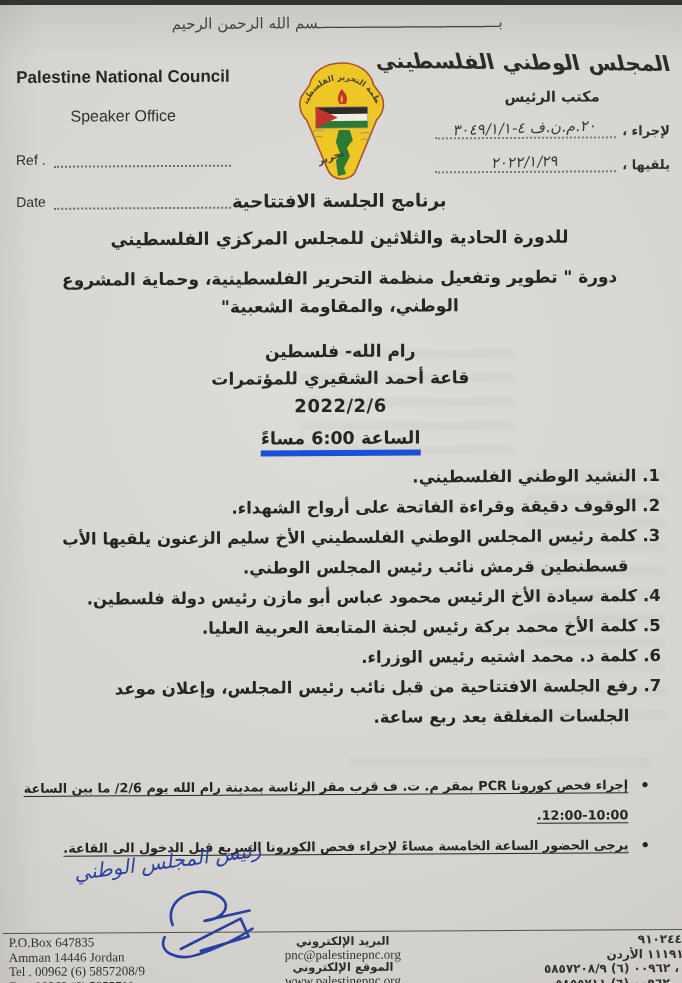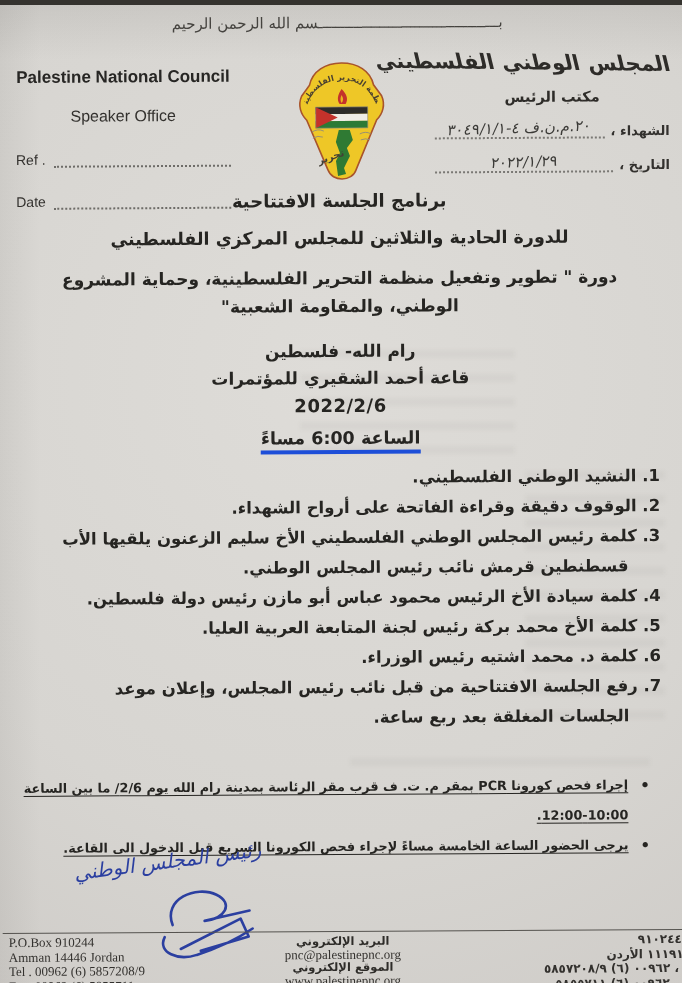--- a/index.html
+++ b/index.html
@@ -48,21 +48,21 @@
   .hand{display:inline-block;font-weight:400;font-size:15px;color:#3b3a37;transform:skewX(-10deg) rotate(-1.5deg);}
 
   
   .doc{position:absolute;left:0;right:0;direction:rtl;text-align:center;color:#262522;}
   .t1{top:190px;font-size:18px;font-weight:700;}
   .t2{top:228px;font-size:17.5px;font-weight:700;}
   .t3{top:264px;font-size:17px;font-weight:700;line-height:28px;padding:0 38px;}
   .place{top:338px;font-size:17px;font-weight:700;line-height:27px;}
   .date-line{font-size:18px;font-weight:700;letter-spacing:.5px;}
   .time{top:428px;font-size:17.5px;font-weight:700;}
-  .time span{border-bottom:4px solid #1d4ed8;padding-bottom:2px;}
+  .time span{border-bottom:6px solid #1d4ed8;padding-bottom:2px;}
 
   .agenda{position:absolute;top:463px;right:22px;left:48px;direction:rtl;text-align:right;}
   .agenda .item{font-size:16.5px;font-weight:700;line-height:30px;padding-right:32px;text-indent:-32px;color:#262522;}
   .agenda .num{display:inline;}
 
   .notes{position:absolute;top:772px;right:34px;left:16px;direction:rtl;}
   .note{display:flex;gap:12px;align-items:flex-start;font-size:12.8px;font-weight:700;line-height:30px;color:#262522;}
   .note .bullet{font-size:15px;line-height:30px;}
   .note .ntext{text-decoration:underline;text-underline-offset:3px;}
 
@@ -135,25 +135,25 @@
 
     <path d="M36 74 q6 -4 12 -1 M37 80 q5 -3 10 -1" stroke="#8f8a7c" stroke-width=".9" fill="none"></path>
     <path d="M84 76 q6 -3 11 0 M85 82 q5 -2 9 0" stroke="#8f8a7c" stroke-width=".9" fill="none"></path>
     <text x="43" y="106" font-size="10" font-weight="700" fill="#433f36" transform="rotate(-18 43 106)">تحرير</text>
   </svg>
 
   <div class="hdr-right">
     <div class="org-ar">المجلس الوطني الفلسطيني</div>
     <div class="office-ar">مكتب الرئيس</div>
     <div class="field-line">
-      <span>الشهداء ،</span>
+      <span>لإجراء ،</span>
       <span class="val"><span class="hand">٢٠.م.ن.ف ٤-٣٠٤٩/١/١</span></span>
     </div>
     <div class="field-line">
-      <span>التاريخ ،</span>
+      <span>يلقيها ،</span>
       <span class="val"><span class="hand">٢٠٢٢/١/٢٩</span></span>
     </div>
   </div>
 
   <div class="doc t1">برنامج الجلسة الافتتاحية</div>
   <div class="doc t2">للدورة الحادية والثلاثين للمجلس المركزي الفلسطيني</div>
   <div class="doc t3">دورة " تطوير وتفعيل منظمة التحرير الفلسطينية، وحماية المشروع الوطني، والمقاومة الشعبية"</div>
 
   <div class="doc place">
     <div>رام الله- فلسطين</div>
@@ -218,21 +218,21 @@
   <svg class="sig-scribble" width="150" height="85" viewBox="0 0 150 85">
     <path d="M28 46 C 18 20 52 6 72 16 C 90 25 80 40 60 42 L 105 32
              M20 58 C 12 74 34 82 52 76 C 78 68 96 58 108 50
              M36 70 L 96 40 L 104 58 L 56 72" fill="none" stroke="#2b3fa0" stroke-width="2.6" stroke-linecap="round" stroke-linejoin="round"></path>
   </svg>
 
   <div class="f-divider"></div>
 
   <div class="f-left">
 
-  <div>P.O.Box 910244</div>
+  <div>P.O.Box 647835</div>
       <div>Amman 14446 Jordan</div>
       <div>Tel . 00962 (6) 5857208/9</div>
       <div>Fax. 00962 (6) 5855711</div>
     </div>
 
   <div class="f-center">
     <div class="lab">البريد الإلكتروني</div>
     <div class="url">pnc@palestinepnc.org</div>
     <div class="lab">الموقع الإلكتروني</div>
     <div class="url">www.palestinepnc.org</div>

